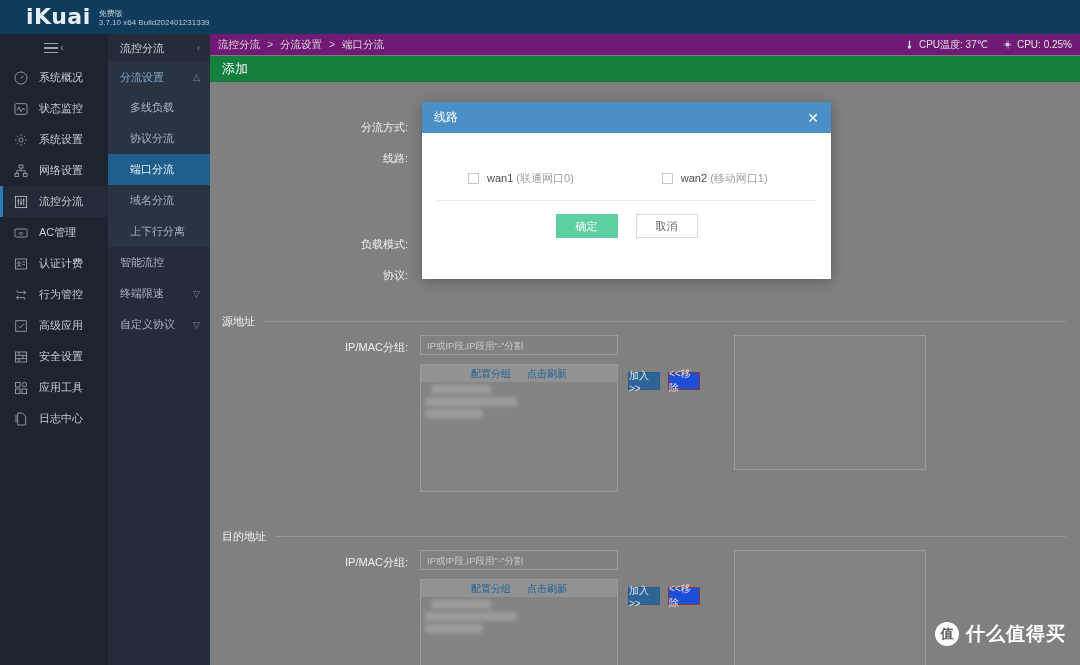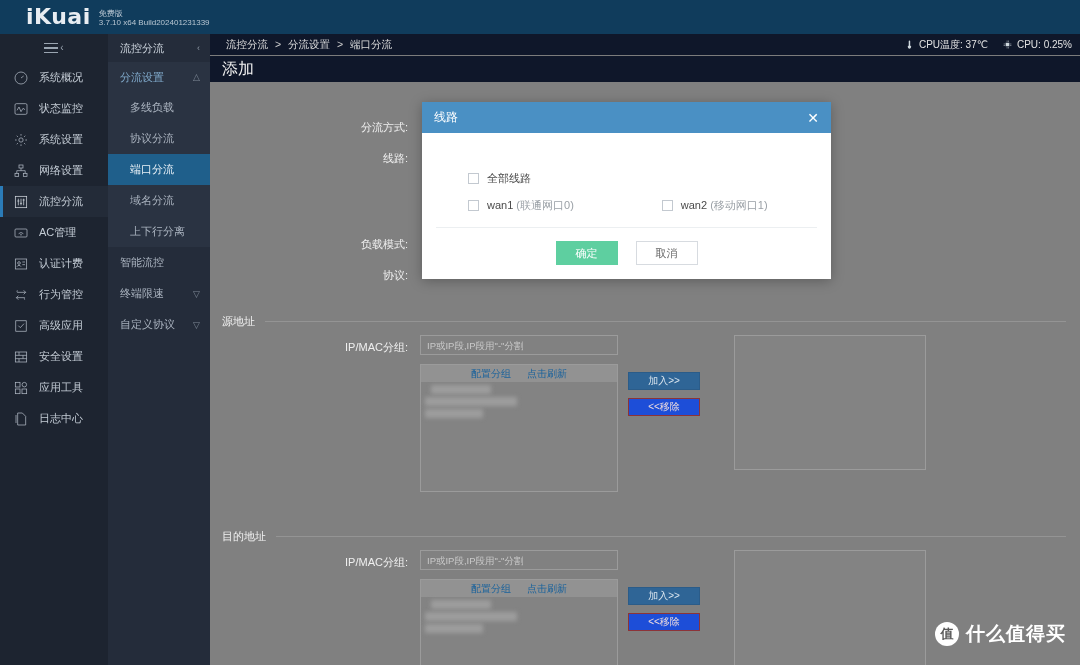--- a/index.html
+++ b/index.html
@@ -84,33 +84,33 @@
     background: #242c3a;
   }
   .sub-flat .chev { color: #7f8a97; font-size: 9px; }
 
   
   .main {
     position: absolute; left: 210px; top: 34px; width: 870px; height: 631px;
     background: #808080;
   }
   .topstrip {
-    height: 22px; background: #0f172a; display: flex; align-items: center;
-    justify-content: space-between; padding: 0 8px 0 16px;
+    height: 22px; background: #701a75; display: flex; align-items: center;
+    justify-content: space-between; padding: 0 8px 0 8px;
     border-bottom: 1px solid #7c7c7c;
   }
   .breadcrumb { color: #dcdcdc; font-size: 10.5px; }
   .breadcrumb .sep { margin: 0 4px; color: #cfcfcf; }
   .sysstat { display: flex; align-items: center; gap: 14px; color: #e3e3e3; font-size: 10px; }
   .sysstat .st { display: flex; align-items: center; gap: 4px; }
   .sysstat svg { width: 11px; height: 11px; fill: #cfd8de; }
 
   .page-title-bar {
     height: 26px; display: flex; align-items: center; padding-left: 12px;
-    color: #efefef; font-size: 16px; background: #0f172a;
+    color: #efefef; font-size: 13px; background: #15803d;
   }
 
   .form-zone { padding: 0 0 0 0; position: relative; }
 
   .form-row { display: flex; align-items: flex-start; height: 31px; }
   .form-label {
     width: 210px; text-align: right; padding-right: 12px;
     color: #efefef; font-size: 11px; line-height: 31px;
   }
 
@@ -145,21 +145,21 @@
   .listbox-head a { color: #17619c; font-size: 10px; text-decoration: none; cursor: pointer; }
   .listbox-body { flex: 1; position: relative; padding: 3px 4px; }
   .blurline {
     height: 9px; border-radius: 1px; margin-bottom: 3px;
     background: #9d9d9d; filter: blur(2.2px);
   }
   .blurline.w1 { width: 60px; margin-left: 6px; }
   .blurline.w2 { width: 92px; }
   .blurline.w3 { width: 58px; }
 
-  .btncol { width: 72px; margin-left: 10px; padding-top: 37px; display: flex; flex-direction: column; gap: 8px; }
+  .btncol { width: 72px; margin-left: 10px; padding-top: 37px; display: flex; flex-direction: row; gap: 8px; }
   .btn-join {
     height: 18px; background: #2f6596; border: 1px solid #2b5c89; color: #dbe6ef;
     font-size: 10px; display: flex; align-items: center; justify-content: center; cursor: pointer;
   }
   .btn-remove {
     height: 18px; background: #1d4ed8; border: 1px solid #8c3338; color: #f0dede;
     font-size: 10px; display: flex; align-items: center; justify-content: center; cursor: pointer;
   }
   .selbox {
     width: 192px; margin-left: 34px; height: 135px;
@@ -496,24 +496,20 @@
     </div>
   </div>
 
   <div class="modal">
     <div class="modal-head">
       <span class="modal-title">线路</span>
       <span class="modal-close">✕</span>
     </div>
     <div class="modal-body">
       <div class="cb-row">
-        <span class="cb"></span>
-        <span class="cb-label">全部线路</span>
-      </div>
-      <div class="cb-row">
         <span class="cb-col">
           <span class="cb"></span>
           <span class="cb-label">
             <span>wan1</span>
             <span class="dim">(联通网口0)</span>
           </span>
         </span>
         <span class="cb-col second">
           <span class="cb"></span>
           <span class="cb-label">

